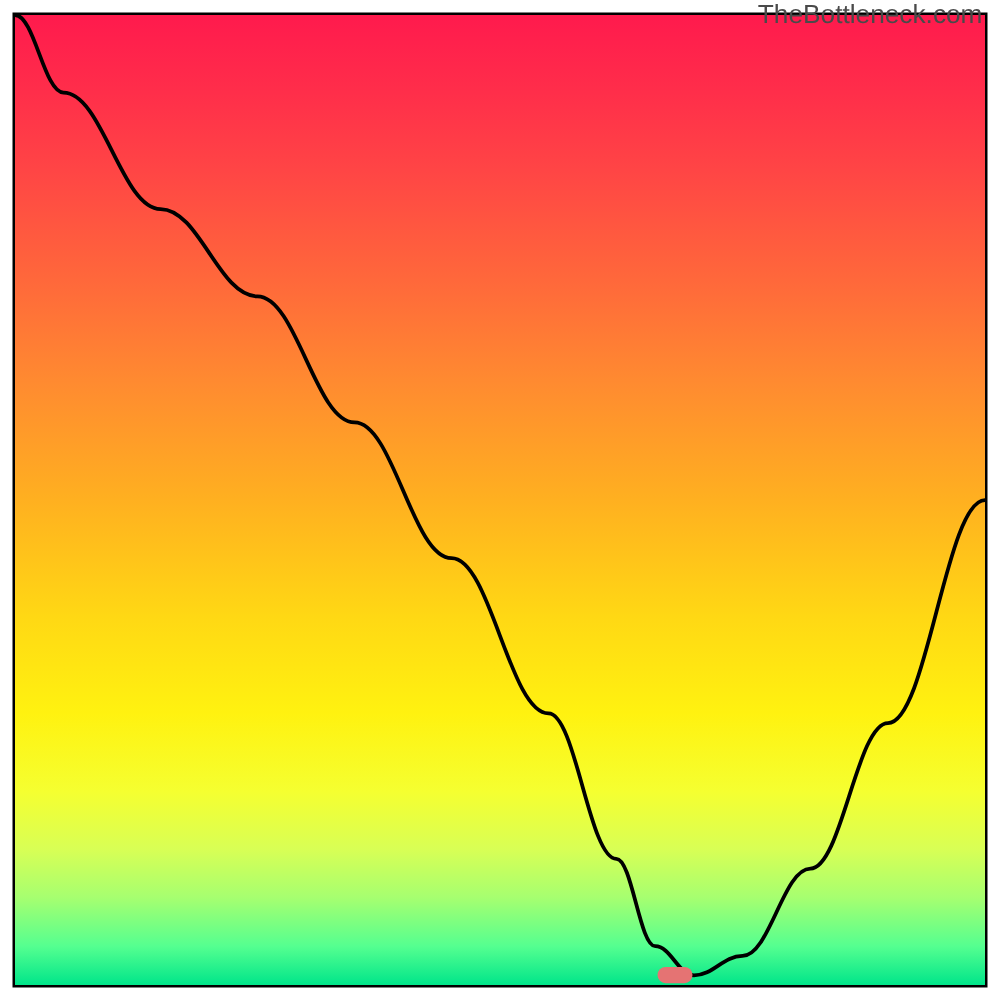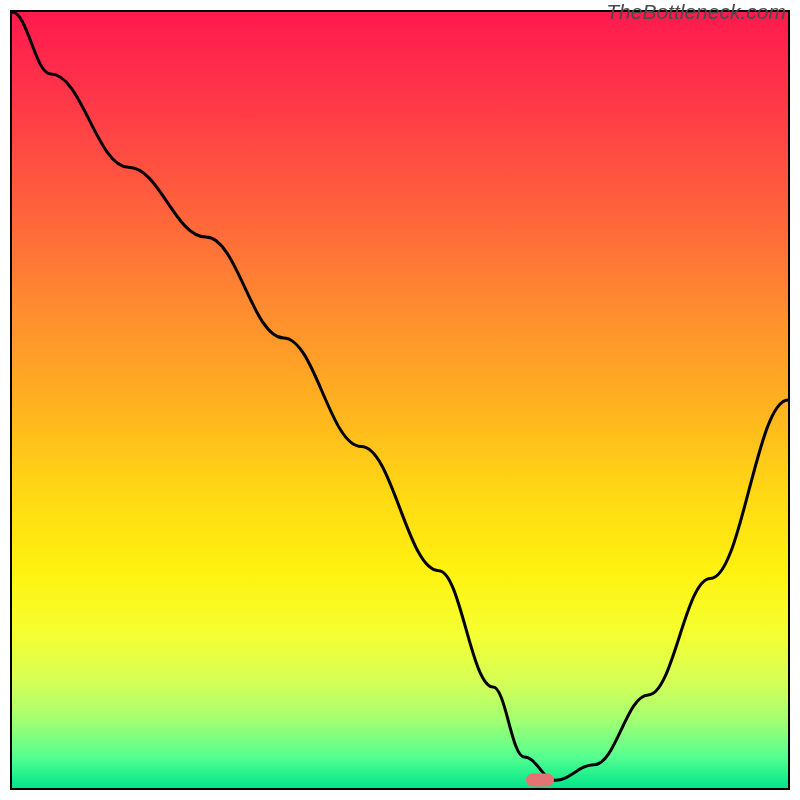--- a/index.html
+++ b/index.html
@@ -8,21 +8,20 @@
     width: 800px;
     height: 800px;
     overflow: hidden;
     background: #ffffff;
     font-family: Arial, Helvetica, sans-serif;
   }
   .chart-container {
     position: relative;
     width: 800px;
     height: 800px;
-    font-style: italic;
   }
   .plot-area {
     position: absolute;
     left: 10px;
     top: 10px;
     width: 780px;
     height: 780px;
     border: 2px solid #000000;
     box-sizing: border-box;
     overflow: hidden;

